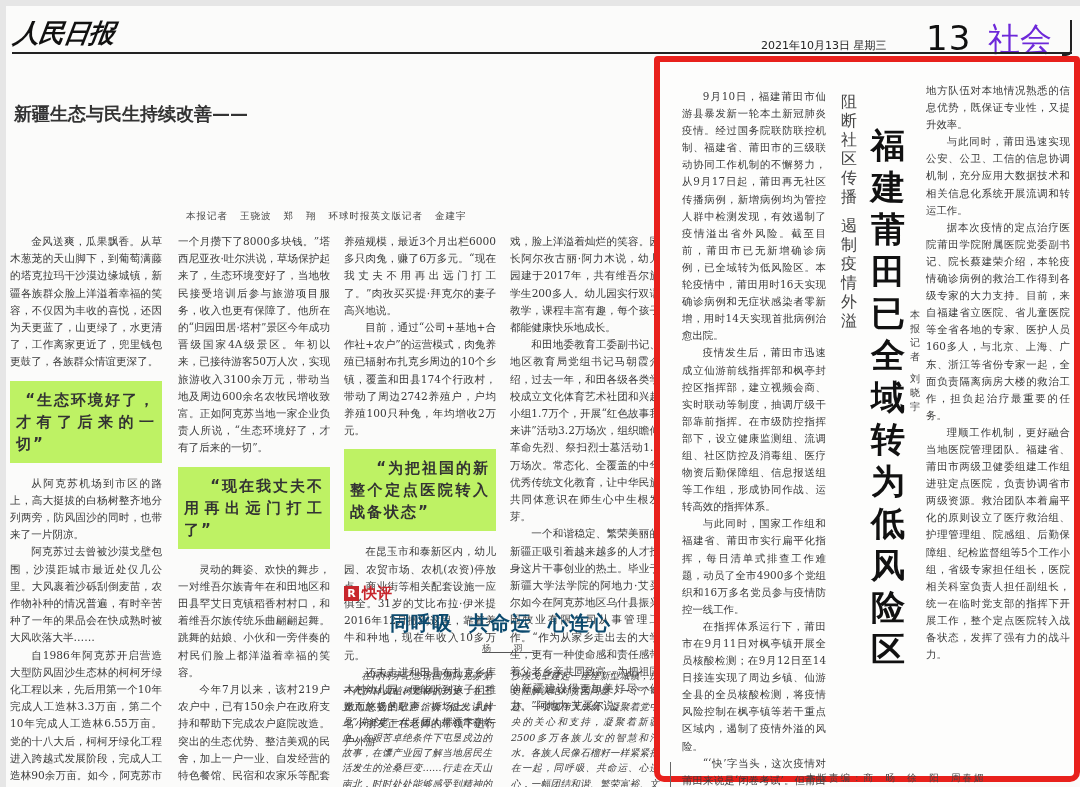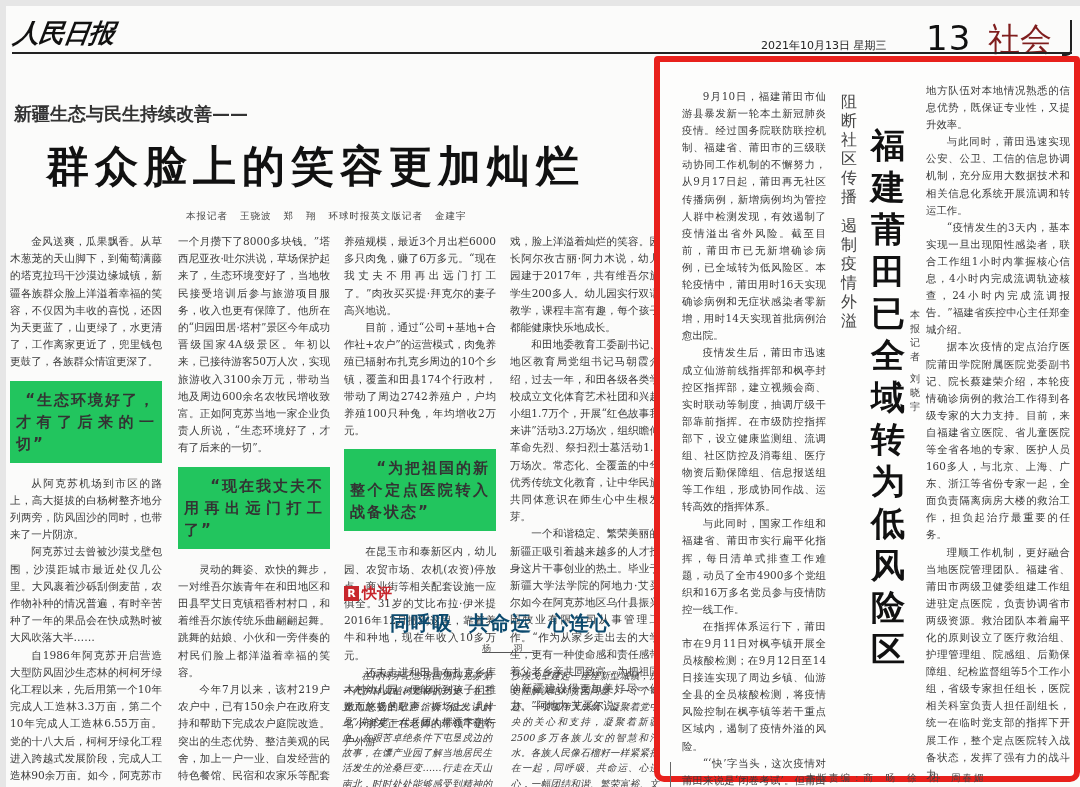--- a/index.html
+++ b/index.html
@@ -6,36 +6,36 @@
   html, body { width: 1080px; height: 787px; overflow: hidden; background: #e6e6e6; }
   body { font-family: "DejaVu Serif", serif; color: #2a2a2a; position: relative; }
   .page { position: absolute; left: 6px; top: 6px; width: 1074px; height: 781px; background: #fbfbfa; }
 
   
   .masthead { position: absolute; left: 0; top: 0; width: 1074px; height: 50px; }
   .logo { position: absolute; left: 8px; top: 10px; font-family: "DejaVu Serif", serif; font-size: 26px; font-weight: bold; font-style: italic; letter-spacing: -1px; color: #111; transform: skewX(-8deg); }
   .rule { position: absolute; left: 6px; top: 46px; width: 1060px; height: 2px; background: #222; }
   .date { position: absolute; left: 755px; top: 32px; font-family: "DejaVu Sans", sans-serif; font-size: 11px; color: #222; }
   .pageno { position: absolute; left: 920px; top: 12px; font-family: "DejaVu Sans", sans-serif; font-size: 34px; color: #111; letter-spacing: 1px; }
-  .section { position: absolute; left: 982px; top: 12px; font-family: "DejaVu Sans", sans-serif; font-size: 32px; color: #7f1d1d; text-align: right; }
+  .section { position: absolute; left: 982px; top: 12px; font-family: "DejaVu Sans", sans-serif; font-size: 32px; color: #6d28d9; text-align: right; }
   .bracket { position: absolute; left: 1056px; top: 14px; width: 10px; height: 36px; border-right: 2px solid #222; border-bottom: 2px solid #222; border-bottom-right-radius: 6px; }
 
   
   .kicker { position: absolute; left: 8px; top: 96px; font-size: 18px; font-weight: bold; color: #333; }
   .headline { position: absolute; left: 40px; top: 132px; font-family: "DejaVu Sans", sans-serif; font-size: 43px; font-weight: bold; color: #111; letter-spacing: 6px; }
   .byline { position: absolute; left: 180px; top: 204px; font-size: 9.5px; color: #444; letter-spacing: 1px; word-spacing: 8px; }
 
   .col { position: absolute; font-size: 10.6px; line-height: 17.2px; color: #3a3a3a; text-align: justify; }
   .col p { text-indent: 2em; }
   .c1 { left: 4px; top: 227px; width: 152px; }
   .c2 { left: 172px; top: 227px; width: 152px; }
   .c3 { left: 338px; top: 227px; width: 152px; }
   .c4 { left: 504px; top: 227px; width: 150px; }
 
-  .pull { background: #22c55e; font-family: "DejaVu Sans", sans-serif; font-weight: bold; font-size: 15px; line-height: 22px; color: #333; padding: 8px 6px; margin: 10px 0 12px; letter-spacing: 2px; text-indent: 0 !important; }
+  .pull { background: #bef264; font-family: "DejaVu Sans", sans-serif; font-weight: bold; font-size: 15px; line-height: 22px; color: #333; padding: 8px 6px; margin: 10px 0 12px; letter-spacing: 2px; text-indent: 0 !important; }
   .pull .a { display: block; text-align: right; }
 
   
   .kp-tag { position: absolute; left: 338px; top: 578px; font-family: "DejaVu Sans", sans-serif; font-weight: bold; font-size: 15px; color: #c8262c; }
   .kp-tag .r { display: inline-block; width: 15px; height: 15px; background: #c8262c; color: #fff; font-size: 11px; text-align: center; line-height: 15px; margin-right: 3px; vertical-align: 1px; }
   .kp-title { position: absolute; left: 384px; top: 604px; font-size: 20px; font-weight: bold; color: #0c4a6e; letter-spacing: 1px; word-spacing: 8px; }
   .kp-author { position: absolute; left: 476px; top: 636px; font-size: 9px; color: #555; letter-spacing: 10px; text-decoration: underline; }
   .kc { position: absolute; font-family: "DejaVu Serif", serif; font-style: italic; font-size: 9.6px; line-height: 15.4px; color: #3a3a3a; text-align: justify; }
   .kc p { text-indent: 2em; }
   .kc1 { left: 336px; top: 662px; width: 150px; }
@@ -65,21 +65,20 @@
   <div class="masthead">
     <div class="logo">人民日报</div>
     <div class="date">2021年10月13日  星期三</div>
     <div class="pageno">13</div>
     <div class="section">社会</div>
     <div class="bracket"></div>
     <div class="rule"></div>
   </div>
 
   <div class="kicker">新疆生态与民生持续改善——</div>
-  <div class="headline">群众脸上的笑容更加灿烂</div>
   <div class="byline">本报记者  王骁波  郑 翔  环球时报英文版记者  金建宇</div>
 
   <div class="col c1">
     <p>金风送爽，瓜果飘香。从草木葱茏的天山脚下，到葡萄满藤的塔克拉玛干沙漠边缘城镇，新疆各族群众脸上洋溢着幸福的笑容，不仅因为丰收的喜悦，还因为天更蓝了，山更绿了，水更清了，工作离家更近了，兜里钱包更鼓了，各族群众情谊更深了。</p>
     <div class="pull">
       <span class="a">“生态环境好了，</span>
       <span>才有了后来的一切”</span>
     </div>
     <p>从阿克苏机场到市区的路上，高大挺拔的白杨树整齐地分列两旁，防风固沙的同时，也带来了一片阴凉。</p>
     <p>阿克苏过去曾被沙漠戈壁包围，沙漠距城市最近处仅几公里。大风裹着沙砾刮倒麦苗，农作物补种的情况普遍，有时辛苦种了一年的果品会在快成熟时被大风吹落大半……</p>
@@ -173,20 +172,19 @@
       <span>者</span>
       <span style="height:8px"></span>
       <span>刘</span>
       <span>晓</span>
       <span>宇</span>
   </div>
 
   <div class="rc rc2">
     <p style="text-indent:0">地方队伍对本地情况熟悉的信息优势，既保证专业性，又提升效率。</p>
     <p>与此同时，莆田迅速实现公安、公卫、工信的信息协调机制，充分应用大数据技术和相关信息化系统开展流调和转运工作。</p>
-    <p>“疫情发生的3天内，基本实现一旦出现阳性感染者，联合工作组1小时内掌握核心信息，4小时内完成流调轨迹核查，24小时内完成流调报告。”福建省疾控中心主任郑奎城介绍。</p>
     <p>据本次疫情的定点治疗医院莆田学院附属医院党委副书记、院长蔡建荣介绍，本轮疫情确诊病例的救治工作得到各级专家的大力支持。目前，来自福建省立医院、省儿童医院等全省各地的专家、医护人员160多人，与北京、上海、广东、浙江等省份专家一起，全面负责隔离病房大楼的救治工作，担负起治疗最重要的任务。</p>
     <p>理顺工作机制，更好融合当地医院管理团队。福建省、莆田市两级卫健委组建工作组进驻定点医院，负责协调省市两级资源。救治团队本着扁平化的原则设立了医疗救治组、护理管理组、院感组、后勤保障组、纪检监督组等5个工作小组，省级专家担任组长，医院相关科室负责人担任副组长，统一在临时党支部的指挥下开展工作，整个定点医院转入战备状态，发挥了强有力的战斗力。</p>
   </div>
 
   <div class="vline"></div>
   <div class="editors">本版责编：商 旸  徐 阳  周春媚</div>
 </div>
 
 </body></html>

